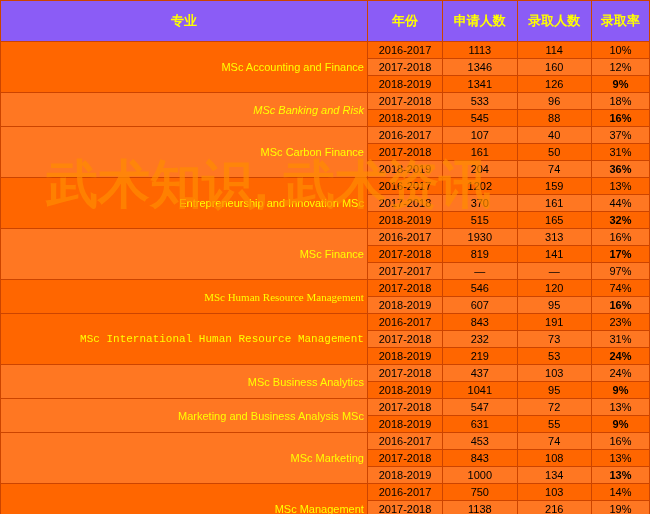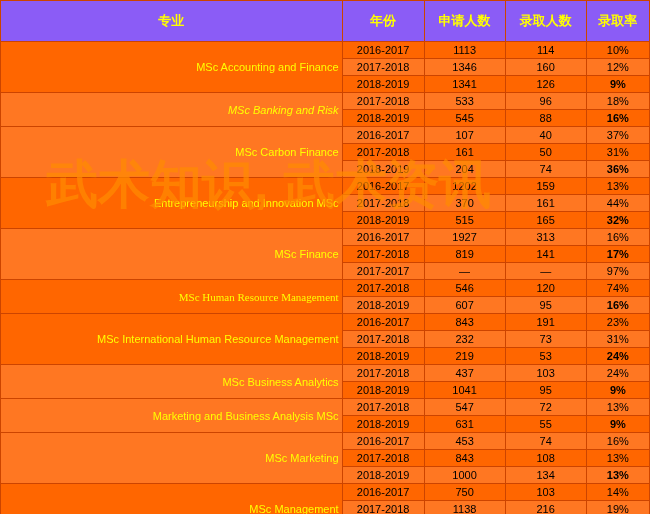--- a/index.html
+++ b/index.html
@@ -143,21 +143,21 @@
         </tr>
         <tr>
           <td>2018-2019</td>
           <td>515</td>
           <td>165</td>
           <td class="bold-rate">32%</td>
         </tr>
         <tr>
           <td class="major" rowspan="3" style="vertical-align: middle;">MSc Finance</td>
           <td>2016-2017</td>
-          <td>1927</td>
+          <td>1930</td>
           <td>313</td>
           <td>16%</td>
         </tr>
         <tr>
           <td>2017-2018</td>
           <td>819</td>
           <td>141</td>
           <td class="bold-rate">17%</td>
         </tr>
         <tr>
@@ -173,21 +173,21 @@
           <td>120</td>
           <td>74%</td>
         </tr>
         <tr>
           <td>2018-2019</td>
           <td>607</td>
           <td>95</td>
           <td class="bold-rate">16%</td>
         </tr>
         <tr>
-          <td class="major" rowspan="3" style="vertical-align: middle;">MSc International Human Resource Management</td>
+          <td class="major" rowspan="3" style="vertical-align: middle; font-family: Liberation Mono, monospace;">MSc International Human Resource Management</td>
           <td>2016-2017</td>
           <td>843</td>
           <td>191</td>
           <td>23%</td>
         </tr>
         <tr>
           <td>2017-2018</td>
           <td>232</td>
           <td>73</td>
           <td>31%</td>

